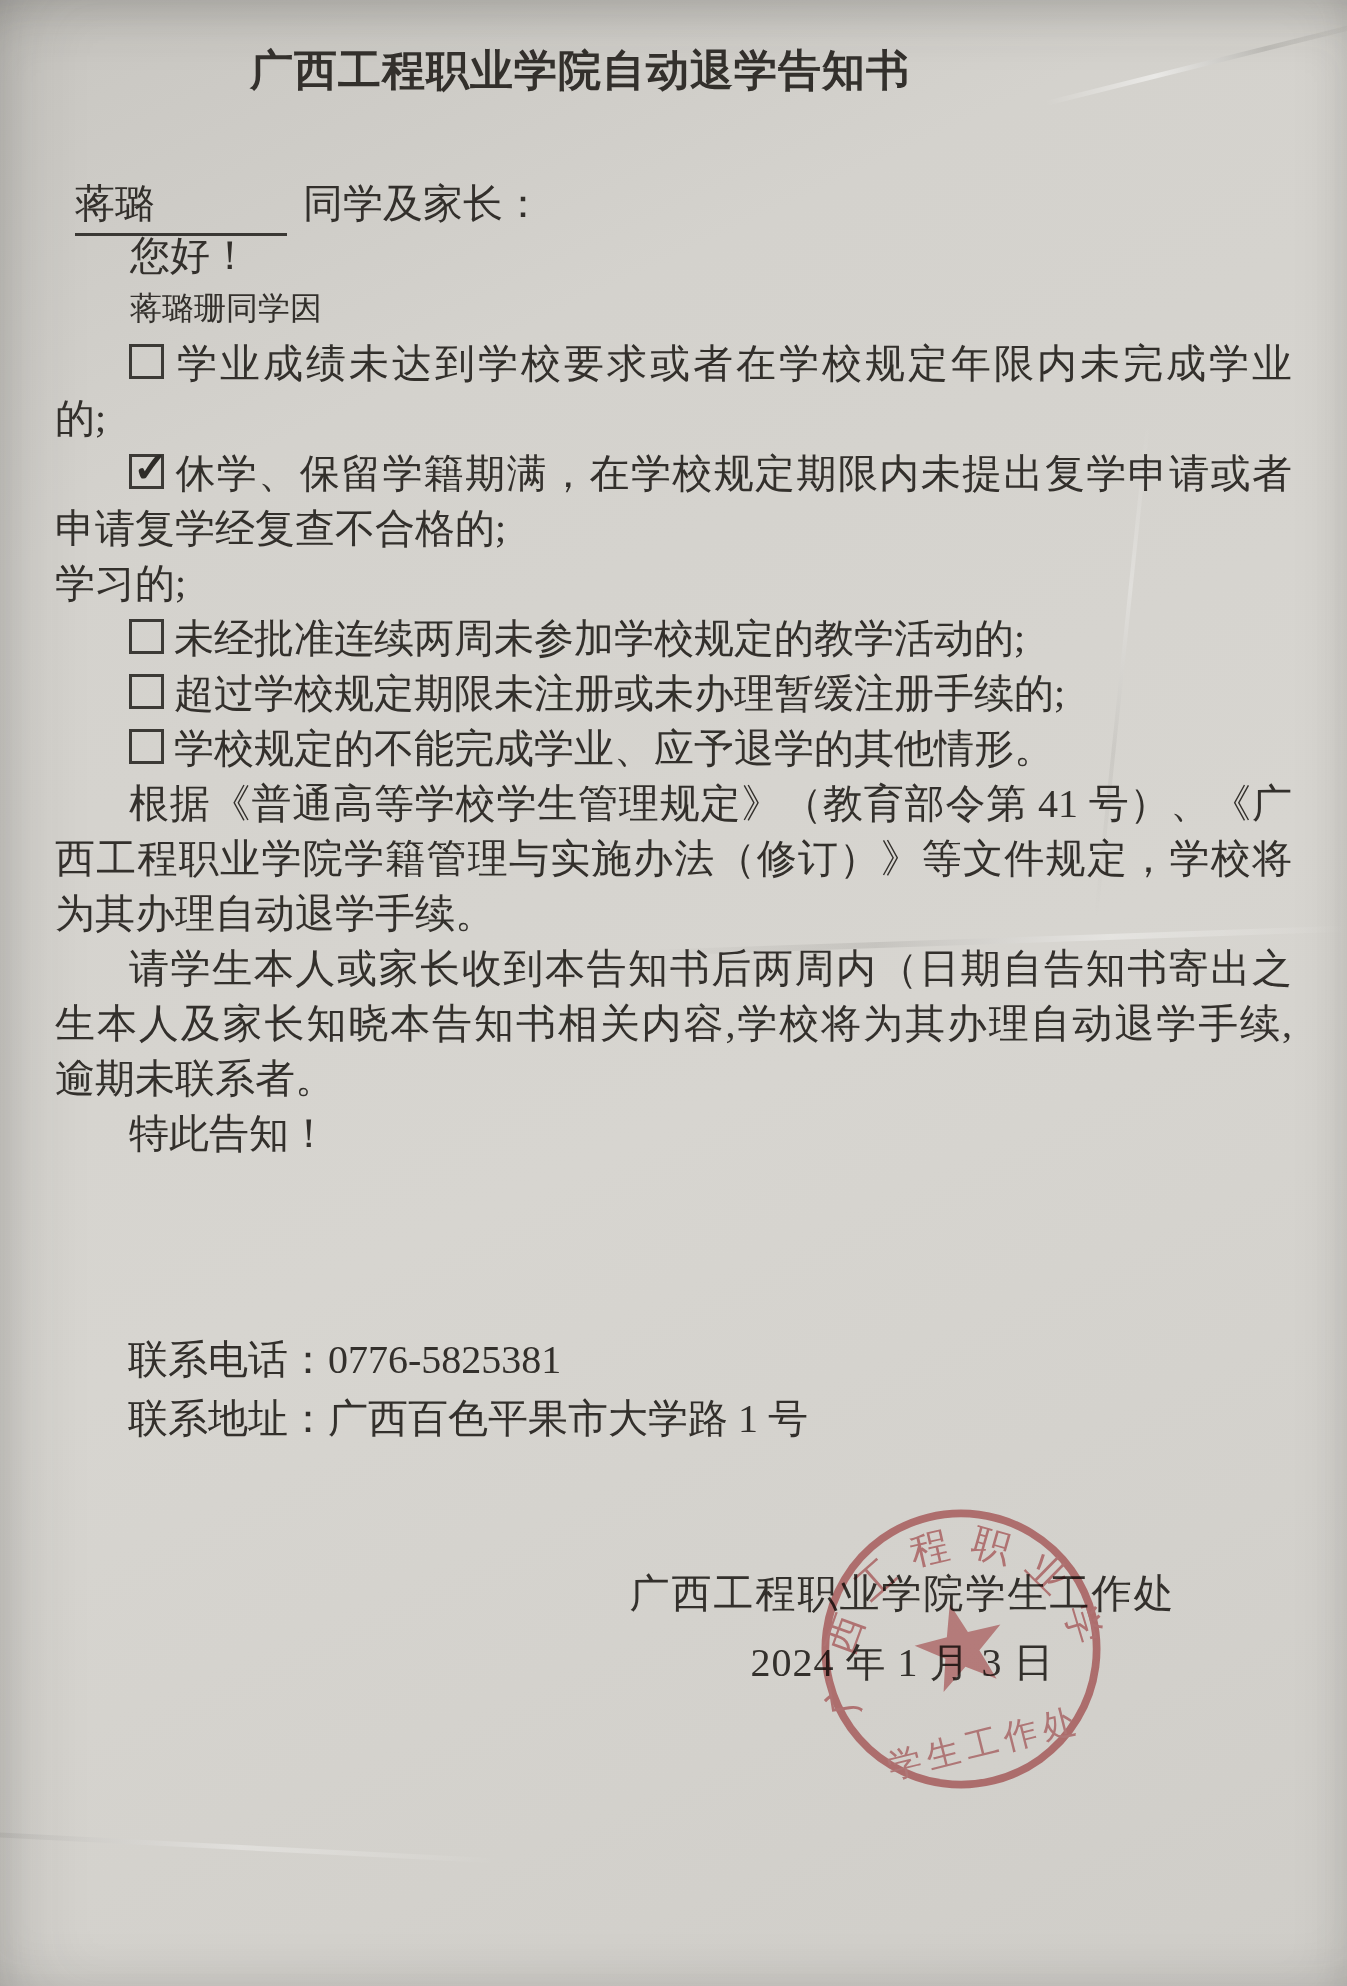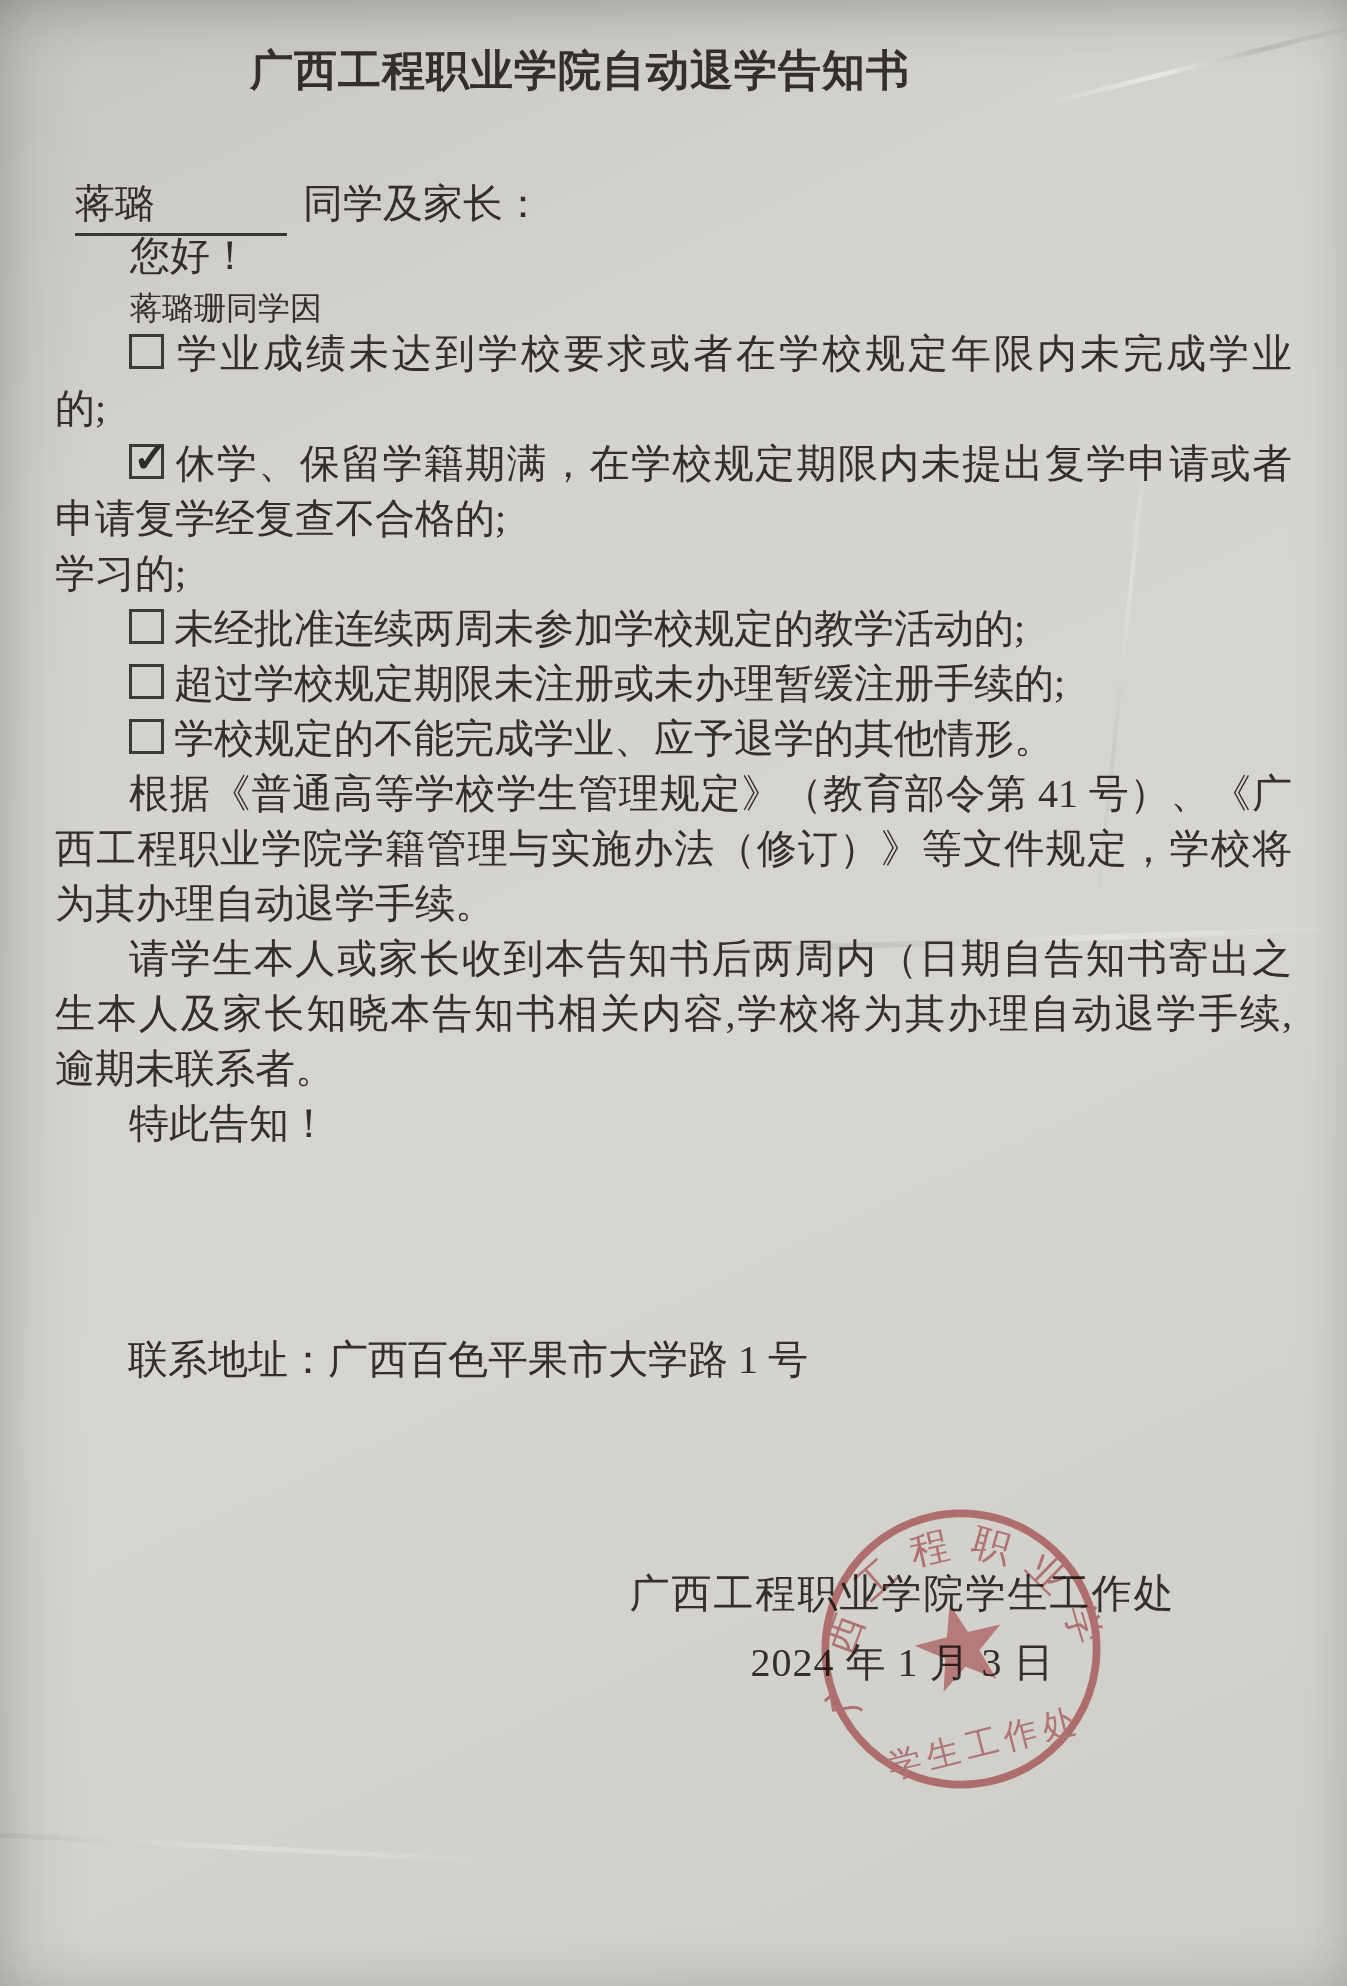--- a/index.html
+++ b/index.html
@@ -26,21 +26,21 @@
 
   .title{position:absolute;left:250px;top:42px;font-size:43px;font-weight:bold;letter-spacing:1px;}
 
   .salut{position:absolute;left:75px;top:176px;font-size:40px;}
   .uline{display:inline-block;width:212px;text-align:left;border-bottom:3px solid #3a3834;padding-bottom:2px;}
   .salut .suf{margin-left:16px;}
 
   .hello{position:absolute;left:130px;top:228px;font-size:40px;}
   .who{position:absolute;left:130px;top:287px;font-size:32px;font-family:Liberation Serif, serif;}
 
-  .bodyblock{position:absolute;left:55px;top:326px;width:1237px;font-size:40px;line-height:55px;}
+  .bodyblock{position:absolute;left:55px;top:336px;width:1237px;font-size:40px;line-height:55px;}
   .ln{white-space:nowrap;}
   .ind{padding-left:74px;}
   .full{text-align:justify;text-align-last:justify;white-space:normal;}
   .cb{display:inline-block;width:29px;height:29px;border:3px solid #3c3a36;margin-right:10px;
       vertical-align:-2px;position:relative;}
   .cb .mk{position:absolute;left:1px;top:-16px;font-size:42px;font-weight:bold;color:#2e2c28;}
 
   .contact{position:absolute;left:128px;top:1330px;font-size:40px;line-height:59px;}
 
   .footer{position:absolute;left:610px;top:1566px;width:585px;text-align:center;}
@@ -80,20 +80,21 @@
   <div class="ln full ind">根据《普通高等学校学生管理规定》（教育部令第 41 号）、《广</div>
   <div class="ln full">西工程职业学院学籍管理与实施办法（修订）》等文件规定，学校将</div>
   <div class="ln">为其办理自动退学手续。</div>
   <div class="ln full ind">请学生本人或家长收到本告知书后两周内（日期自告知书寄出之</div>
   <div class="ln full">生本人及家长知晓本告知书相关内容,学校将为其办理自动退学手续,</div>
   <div class="ln">逾期未联系者。</div>
   <div class="ln ind">特此告知！</div>
 </div>
 
 <div class="contact">
+  <div>联系电话：0776-5825381</div>
   <div>联系地址：广西百色平果市大学路 1 号</div>
 </div>
 
 <div class="footer">
   <div class="signer">广西工程职业学院学生工作处</div>
   <div class="fdate">2024 年 1 月 3 日</div>
 </div>
 
 <svg class="stamp" viewBox="0 0 320 320" xmlns="http://www.w3.org/2000/svg">
   <defs>

